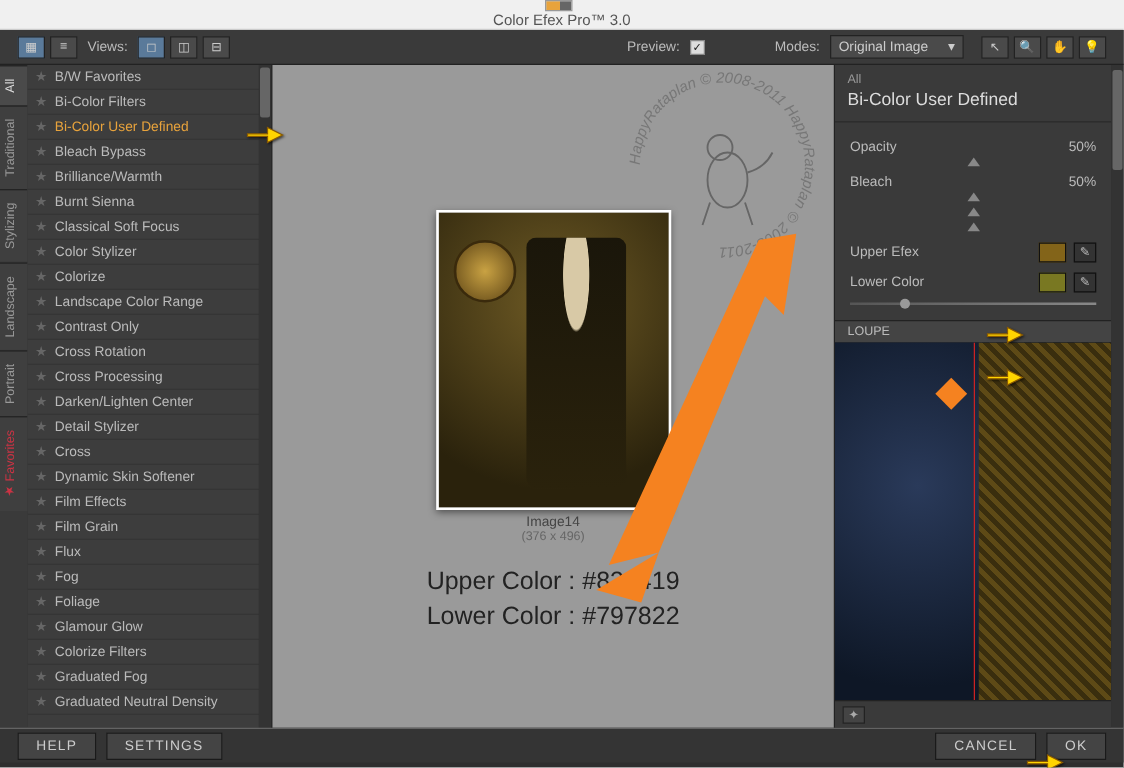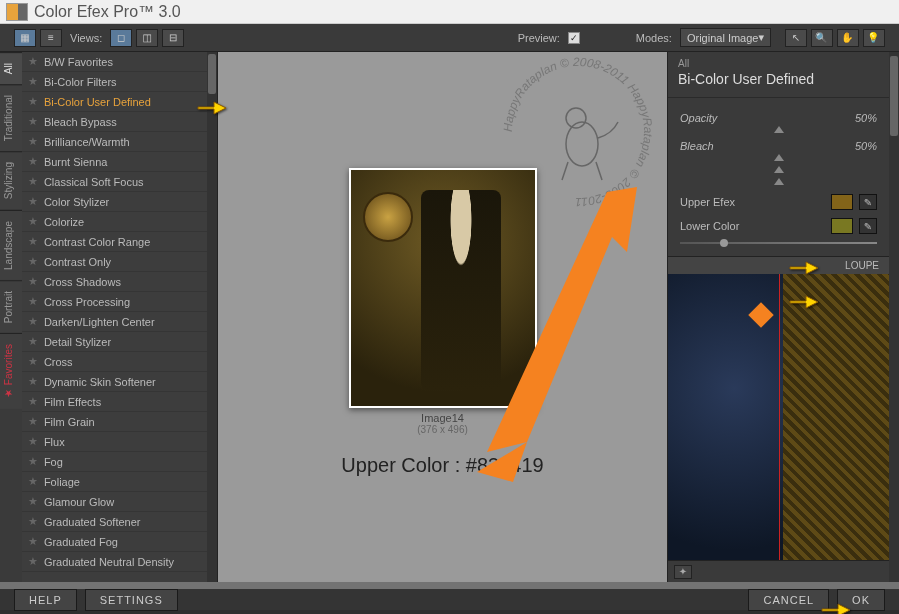--- a/index.html
+++ b/index.html
@@ -1,24 +1,24 @@
 <!DOCTYPE html>
 <html><head>
 <meta charset="utf-8">
 <style>
   * { margin: 0; padding: 0; box-sizing: border-box; font-family: Arial, sans-serif; }
   html, body { width: 899px; height: 614px; overflow: hidden; background: #fff; }
-  .titlebar { height: 24px; background: #f0f0f0; border-bottom: 1px solid #ccc; display: flex; align-items: center; padding: 0 6px; font-size: 16px; color: #555; }
+  .titlebar { height: 24px; background: #f0f0f0; border-bottom: 1px solid #ccc; display: flex; align-items: center; padding: 0 6px; font-size: 12px; color: #555; flex-direction: column; }
   .logo { width: 22px; height: 18px; background: linear-gradient(90deg,#e8a33c 0 55%, #666 55%); margin-right: 6px; display:inline-block; border:1px solid #999;}
   .app { position: relative; width: 899px; height: 590px; background: #2e2e2e; color: #ccc; font-size: 11px; }
   .toolbar { height: 28px; background: #3a3a3a; border-bottom: 1px solid #222; display: flex; align-items: center; gap: 8px; padding: 0 14px; font-size: 11px; color: #bbb; }
   .tool-group { display: flex; align-items: center; gap: 4px; }
   .tool-btn { width: 22px; height: 18px; background: #4a4a4a; border: 1px solid #222; display:inline-flex; align-items:center; justify-content:center; color:#ccc; font-size:10px;}
   .tool-btn.active { background: #5a7a9a; }
-  .dropdown { background: #4a4a4a; border: 1px solid #222; padding: 2px 6px; font-size: 11px; color: #ccc; display:flex; align-items:center; gap:0;}
+  .dropdown { background: #4a4a4a; border: 1px solid #222; padding: 2px 6px; font-size: 11px; color: #ccc; display:flex; align-items:center; gap:16px;}
   .checkbox { width:12px; height:12px; border:1px solid #888; background:#ddd; display:inline-flex; align-items:center; justify-content:center; font-size:9px; color:#222;}
   .main { display: flex; height: 530px; }
   .side-tabs { width: 22px; display: flex; flex-direction: column; background: #3a3a3a; }
   .side-tab { flex: 0 0 auto; writing-mode: vertical-rl; transform: rotate(180deg); padding: 10px 3px; font-size: 10px; color: #999; border-bottom: 1px solid #222; background: #3f3f3f; text-align:center; cursor:pointer;}
   .side-tab.active { background: #4a4a4a; color: #ddd; }
   .side-tab.fav { color: #c34; }
   .filter-list { width: 196px; background: #3d3d3d; border-right: 1px solid #222; overflow: hidden; position: relative; }
   .filter-item { display:flex; align-items:center; gap:6px; padding: 3px 6px; font-size: 11px; color: #bbb; border-bottom: 1px solid #353535; cursor:pointer; position:relative;}
   .filter-item .star { color:#666; font-size:11px; }
   .filter-item.selected { color: #e8a33c; }
@@ -29,37 +29,37 @@
   .preview-img::after{content:""; position:absolute; left:12px; top:22px; width:46px; height:46px; border-radius:50%; background: radial-gradient(circle,#c9a243,#5e4516); border:2px solid #3a2a0c;}
   .preview-img .figure{position:absolute; left:70px; top:20px; width:80px; height:200px; background: radial-gradient(ellipse at 50% 15%, #d8c9a6 0 18%, transparent 19%), linear-gradient(#1a160a,#2a220c); border-radius:8px;}
   .img-label { margin-top:4px; font-size:11px; color:#444; text-align:center;}
   .img-dims { font-size:10px; color:#666; text-align:center;}
   .color-text { font-family: "Comic Sans MS", cursive; font-size: 20px; color: #222; margin-top:16px; text-align:center; line-height:1.4;}
   .panel { width: 222px; background: #3a3a3a; border-left: 1px solid #222; display:flex; flex-direction:column;}
   .panel-head { padding: 6px 10px 10px; border-bottom:1px solid #2a2a2a;}
   .panel-head .crumb { font-size:10px; color:#999;}
   .panel-head .title { font-size:14px; color:#ddd; margin-top:2px;}
   .panel-body { padding: 8px 12px 4px; position:relative; flex:0 0 auto;}
-  .slider-row { display:flex; justify-content:space-between; font-size:11px; color:#bbb; margin-top:6px;font-style:italic;}
+  .slider-row { display:flex; justify-content:space-between; font-size:11px; color:#bbb; margin-top:6px;}
   .slider-track { height:10px; display:flex; align-items:center; justify-content:center; margin-bottom:2px;}
   .slider-tri { width:0; height:0; border-left:5px solid transparent; border-right:5px solid transparent; border-bottom:7px solid #888;}
   .color-row { display:flex; align-items:center; gap:6px; font-size:11px; color:#bbb; margin:8px 0;}
   .color-row .spacer{flex:1;}
   .swatch { width:22px; height:16px; border:1px solid #111;}
   .eyedrop { width:18px; height:16px; border:1px solid #111; background:#333; display:flex; align-items:center; justify-content:center; color:#bbb; font-size:10px;}
   .section-label { font-size:11px; color:#bbb; margin-top:10px;}
   .mini-line { height:2px; background: linear-gradient(90deg,#555, #888); margin:4px 0 8px; position:relative;}
   .mini-line::after{content:"";position:absolute; left:40px; top:-3px; width:8px; height:8px; background:#999; border-radius:50%;}
-  .loupe-head { background:#444; padding:3px 10px; font-size:10px; color:#bbb; border-top:1px solid #222;text-align:right;}
+  .loupe-head { background:#444; padding:3px 10px; font-size:10px; color:#bbb; border-top:1px solid #222;}
   .loupe { flex:1; background: radial-gradient(circle at 30% 40%, #2a3a5a, #0e1726 70%), #1a1a1a; position:relative; overflow:hidden; margin:0;}
   .loupe::after{content:""; position:absolute; right:0; top:0; bottom:0; width:48%; background: repeating-linear-gradient(45deg,#5e4a16,#5e4a16 4px,#3a2e0e 4px,#3a2e0e 8px);}
   .loupe .vline{position:absolute; left:50%; top:0; bottom:0; width:1px; background:#c22;}
   .loupe-foot { height:22px; background:#3a3a3a; border-top:1px solid #222; display:flex; align-items:center; padding:0 6px;}
   .loupe-foot .pin{ width:18px; height:14px; background:#444; border:1px solid #222; color:#aaa; font-size:10px; display:flex; align-items:center; justify-content:center;}
-  .footer { height: 28px; background: #343434; border-top: 7px solid #737373; display:flex; align-items:center; padding:0 14px; gap:8px;}
+  .footer { height: 28px; background: #343434; border-top: 1px solid #737373; display:flex; align-items:center; padding:0 14px; gap:8px;}
   .btn { background:#444; border:1px solid #1a1a1a; color:#ccc; font-size:11px; padding:4px 14px; letter-spacing:1px; cursor:pointer;}
   .footer .spacer { flex:1; }
   
   .hand { position:absolute; width:32px; height:22px; z-index:50; pointer-events:none; }
   .hand svg { width:100%; height:100%; filter: drop-shadow(1px 1px 1px rgba(0,0,0,.6)); }
   .diamond { position:absolute; width:18px; height:18px; background:#f58220; transform: rotate(45deg); z-index:49; pointer-events:none;}
   .arrow { position:absolute; z-index:48; pointer-events:none;}
   .watermark { position:absolute; width:160px; height:160px; border-radius:50%; color:#666; z-index:1; pointer-events:none; }
   .watermark svg{width:100%;height:100%;}
   .scroll-y { width:10px; background:#333; position:relative;}
@@ -147,29 +147,29 @@
         <div class="filter-item">
           <span class="star">★</span>
           <span>Color Stylizer</span>
         </div>
         <div class="filter-item">
           <span class="star">★</span>
           <span>Colorize</span>
         </div>
         <div class="filter-item">
           <span class="star">★</span>
-          <span>Contrast Color Range</span>
+          <span>Landscape Color Range</span>
         </div>
         <div class="filter-item">
           <span class="star">★</span>
           <span>Contrast Only</span>
         </div>
         <div class="filter-item">
           <span class="star">★</span>
-          <span>Cross Shadows</span>
+          <span>Cross Rotation</span>
         </div>
         <div class="filter-item">
           <span class="star">★</span>
           <span>Cross Processing</span>
         </div>
         <div class="filter-item">
           <span class="star">★</span>
           <span>Darken/Lighten Center</span>
         </div>
         <div class="filter-item">
@@ -203,21 +203,21 @@
         <div class="filter-item">
           <span class="star">★</span>
           <span>Foliage</span>
         </div>
         <div class="filter-item">
           <span class="star">★</span>
           <span>Glamour Glow</span>
         </div>
         <div class="filter-item">
           <span class="star">★</span>
-          <span>Graduated Softener</span>
+          <span>Colorize Filters</span>
         </div>
         <div class="filter-item">
           <span class="star">★</span>
           <span>Graduated Fog</span>
         </div>
         <div class="filter-item">
           <span class="star">★</span>
           <span>Graduated Neutral Density</span>
         </div>
         <div class="filter-scroll">
@@ -239,20 +239,21 @@
           </g>
         </svg>
       </div>
       <div class="preview-img">
           <div class="figure"></div>
         </div>
       <div class="img-label">Image14</div>
       <div class="img-dims">(376 x 496)</div>
       <div class="color-text">
         <div>Upper Color : #836419</div>
+        <div>Lower Color : #797822</div>
       </div>
 
       <div class="arrow" style="right:-10px; top:120px; width:220px; height:320px;">
         <svg viewBox="0 0 220 320" width="220" height="320">
           <polygon points="150,20 30,280 70,270 155,65 170,80 180,15" fill="#f58220"></polygon>
           <polygon points="20,300 70,270 56,310" fill="#f58220"></polygon>
         </svg>
       </div>
     </div>
 

